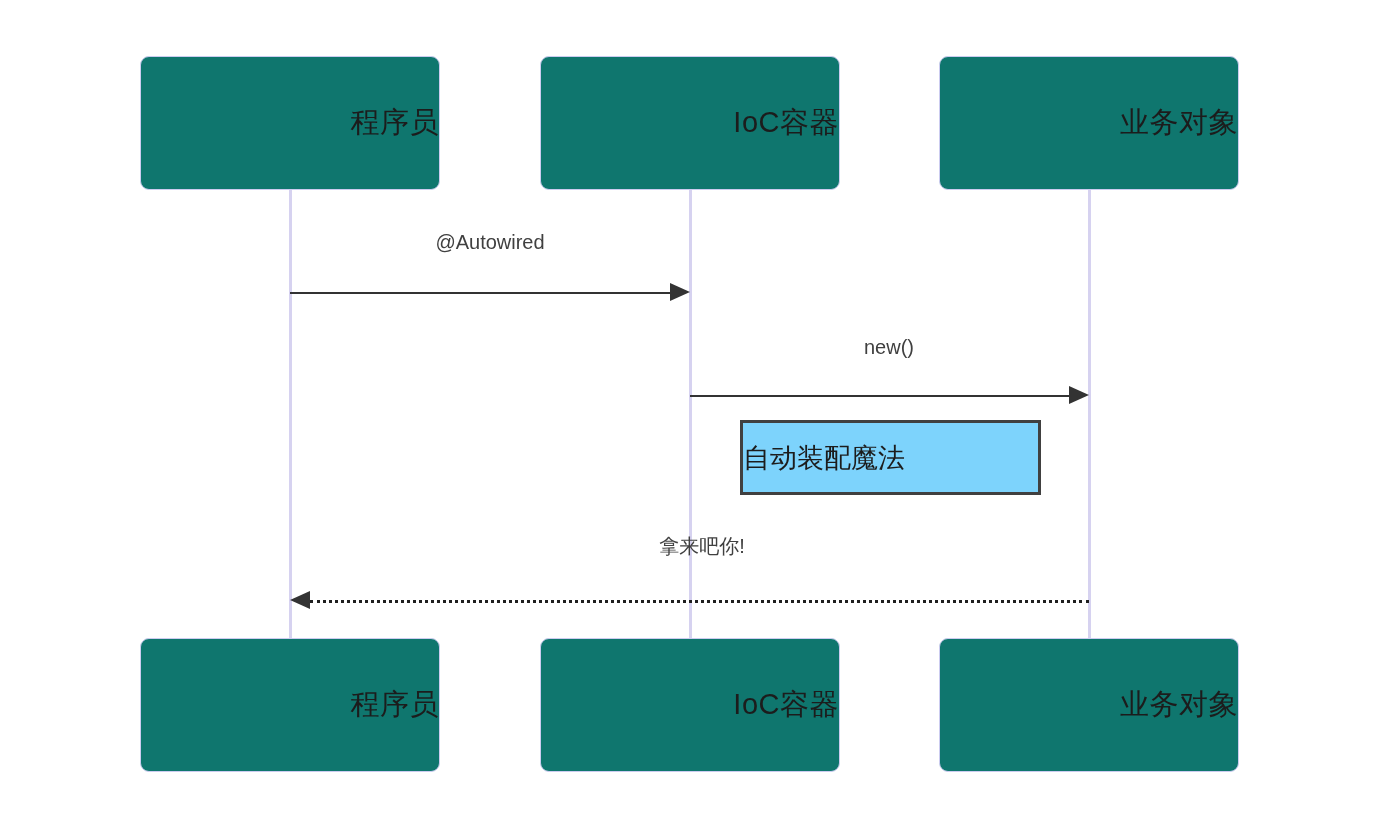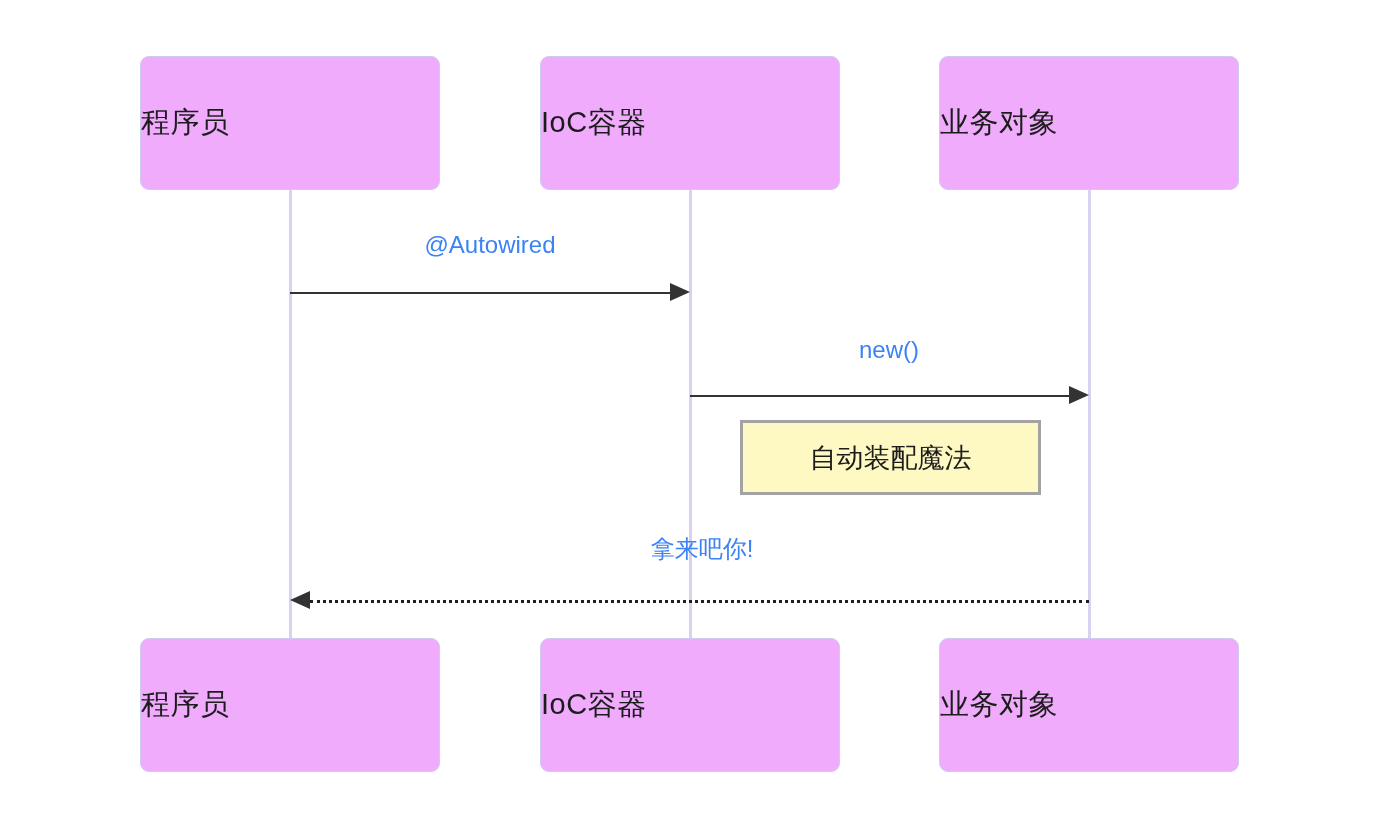--- a/index.html
+++ b/index.html
@@ -23,26 +23,26 @@
   .lifeline {
     position: absolute;
     width: 3px;
     background: #d6d2f0;
   }
   
   .actor-box {
     position: absolute;
     width: 300px;
     height: 134px;
-    background: #f0abfc;
+    background: #0f766e;
     border: 1px solid #ccccf0;
     border-radius: 9px;
     display: flex;
     align-items: center;
-    justify-content: flex-start;
+    justify-content: flex-end;
     box-sizing: border-box;
   }
   .actor-label {
     font-size: 29px;
     color: #1c1c1c;
     font-family: "Liberation Sans", "DejaVu Sans", sans-serif;
     letter-spacing: 0.5px;
     white-space: nowrap;
   }
   
@@ -71,35 +71,35 @@
     border-bottom: 9px solid transparent;
     border-left: 20px solid #333333;
   }
   .arrowhead.left {
     border-top: 9px solid transparent;
     border-bottom: 9px solid transparent;
     border-right: 20px solid #333333;
   }
   .msg-label {
     position: absolute;
-    font-size: 24px;
-    color: #3b82f6;
+    font-size: 20px;
+    color: #404040;
     white-space: nowrap;
     transform: translateX(-50%);
     font-family: "Liberation Sans", "DejaVu Sans", sans-serif;
   }
   
   .note {
     position: absolute;
-    background: #fef9c3;
-    border: 3px solid #a3a3a3;
+    background: #7dd3fc;
+    border: 3px solid #404040;
     box-sizing: border-box;
     display: flex;
     align-items: center;
-    justify-content: center;
+    justify-content: flex-start;
   }
   .note-label {
     font-size: 27px;
     color: #1c1c1c;
     white-space: nowrap;
     font-family: "Liberation Sans", "DejaVu Sans", sans-serif;
   }
   
   .watermark {
     position: absolute;

